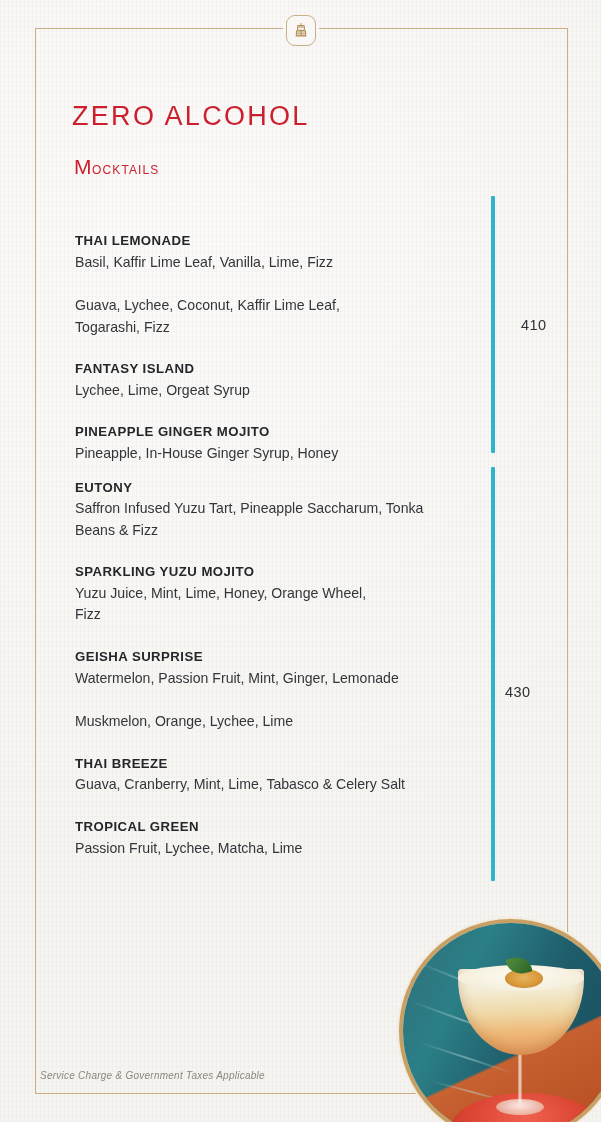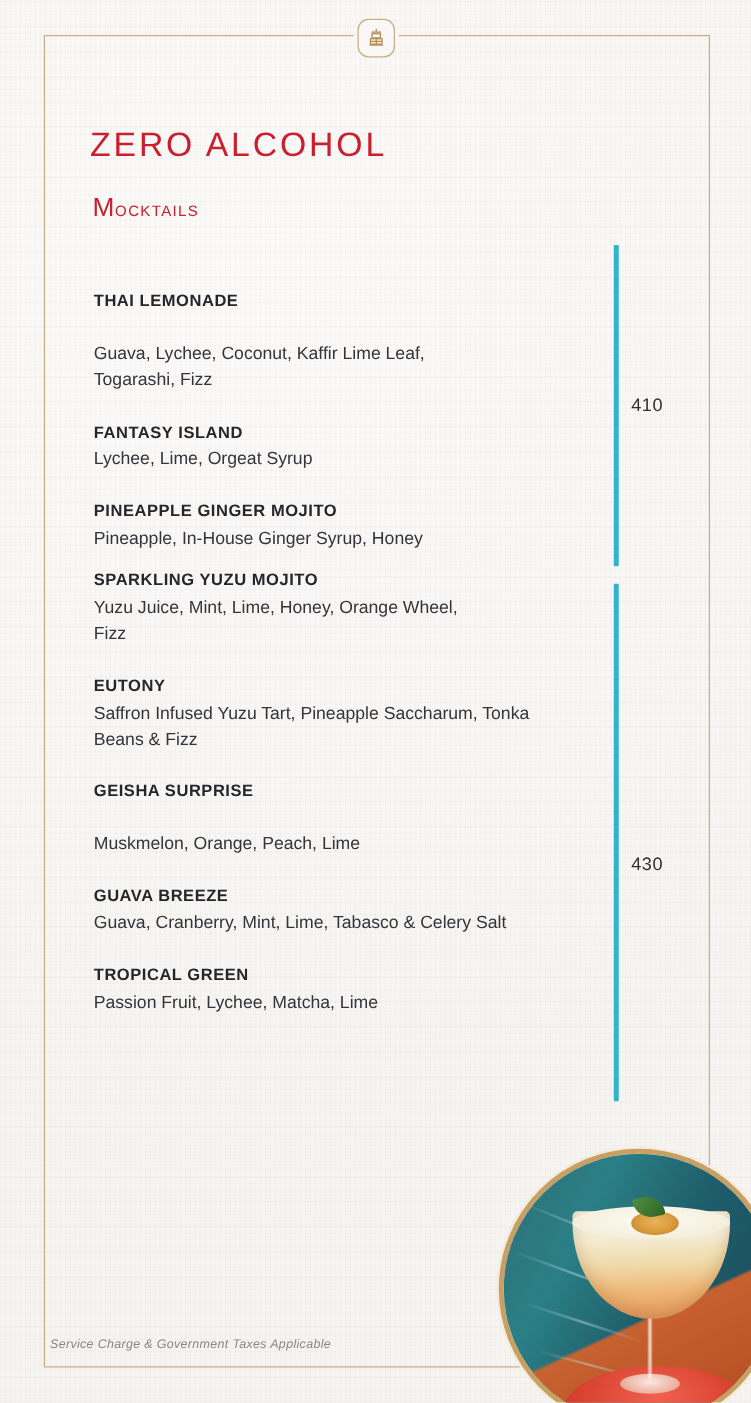--- a/index.html
+++ b/index.html
@@ -119,21 +119,21 @@
   .rail.r1{ top:196px;  height:257px; }
   .rail.r2{ top:467px;  height:414px; }
 
   .price{
     position:absolute;
     left:505px;
     font-size:14.5px;
     color:#2e3034;
     letter-spacing:0.4px;
   }
-  .price.p1{ top:317px; }
+  .price.p1{ top:317px;margin-left:16px; }
   .price.p2{ top:684px; }
 
   
   .footer-note{
     position:absolute;
     left:40px; top:1070px;
     font-size:10px;
     font-style:italic;
     letter-spacing:0.25px;
     color:#8a8782;
@@ -254,51 +254,53 @@
 
 <div class="subsection-title">
   <span class="cap">M</span><span class="rest">OCKTAILS</span>
 </div>
 
 <div class="menu">
 
   <div class="group g1">
     <div class="item">
       <div class="item-name">THAI LEMONADE</div>
+      <div class="item-desc">Basil, Kaffir Lime Leaf, Vanilla, Lime, Fizz</div>
     </div>
     <div class="item">
       <div class="item-desc" style="max-width:300px">Guava, Lychee, Coconut, Kaffir Lime Leaf, Togarashi, Fizz</div>
     </div>
     <div class="item">
       <div class="item-name">FANTASY ISLAND</div>
       <div class="item-desc">Lychee, Lime, Orgeat Syrup</div>
     </div>
     <div class="item">
       <div class="item-name">PINEAPPLE GINGER MOJITO</div>
       <div class="item-desc">Pineapple, In-House Ginger Syrup, Honey</div>
     </div>
   </div>
 
   <div class="group g2">
     <div class="item">
+      <div class="item-name">EUTONY</div>
+      <div class="item-desc" style="max-width:372px">Saffron Infused Yuzu Tart, Pineapple Saccharum, Tonka Beans &amp; Fizz</div>
+    </div>
+    <div class="item">
       <div class="item-name">SPARKLING YUZU MOJITO</div>
       <div class="item-desc" style="max-width:296px">Yuzu Juice, Mint, Lime, Honey, Orange Wheel, Fizz</div>
     </div>
     <div class="item">
-      <div class="item-name">EUTONY</div>
-      <div class="item-desc" style="max-width:372px">Saffron Infused Yuzu Tart, Pineapple Saccharum, Tonka Beans &amp; Fizz</div>
-    </div>
-    <div class="item">
       <div class="item-name">GEISHA SURPRISE</div>
-    </div>
-    <div class="item">
-      <div class="item-desc">Muskmelon, Orange, Peach, Lime</div>
-    </div>
-    <div class="item">
-      <div class="item-name">GUAVA BREEZE</div>
+      <div class="item-desc">Watermelon, Passion Fruit, Mint, Ginger, Lemonade</div>
+    </div>
+    <div class="item">
+      <div class="item-desc">Muskmelon, Orange, Lychee, Lime</div>
+    </div>
+    <div class="item">
+      <div class="item-name">THAI BREEZE</div>
       <div class="item-desc">Guava, Cranberry, Mint, Lime, Tabasco &amp; Celery Salt</div>
     </div>
     <div class="item">
       <div class="item-name">TROPICAL GREEN</div>
       <div class="item-desc">Passion Fruit, Lychee, Matcha, Lime</div>
     </div>
   </div>
 
 </div>
 

